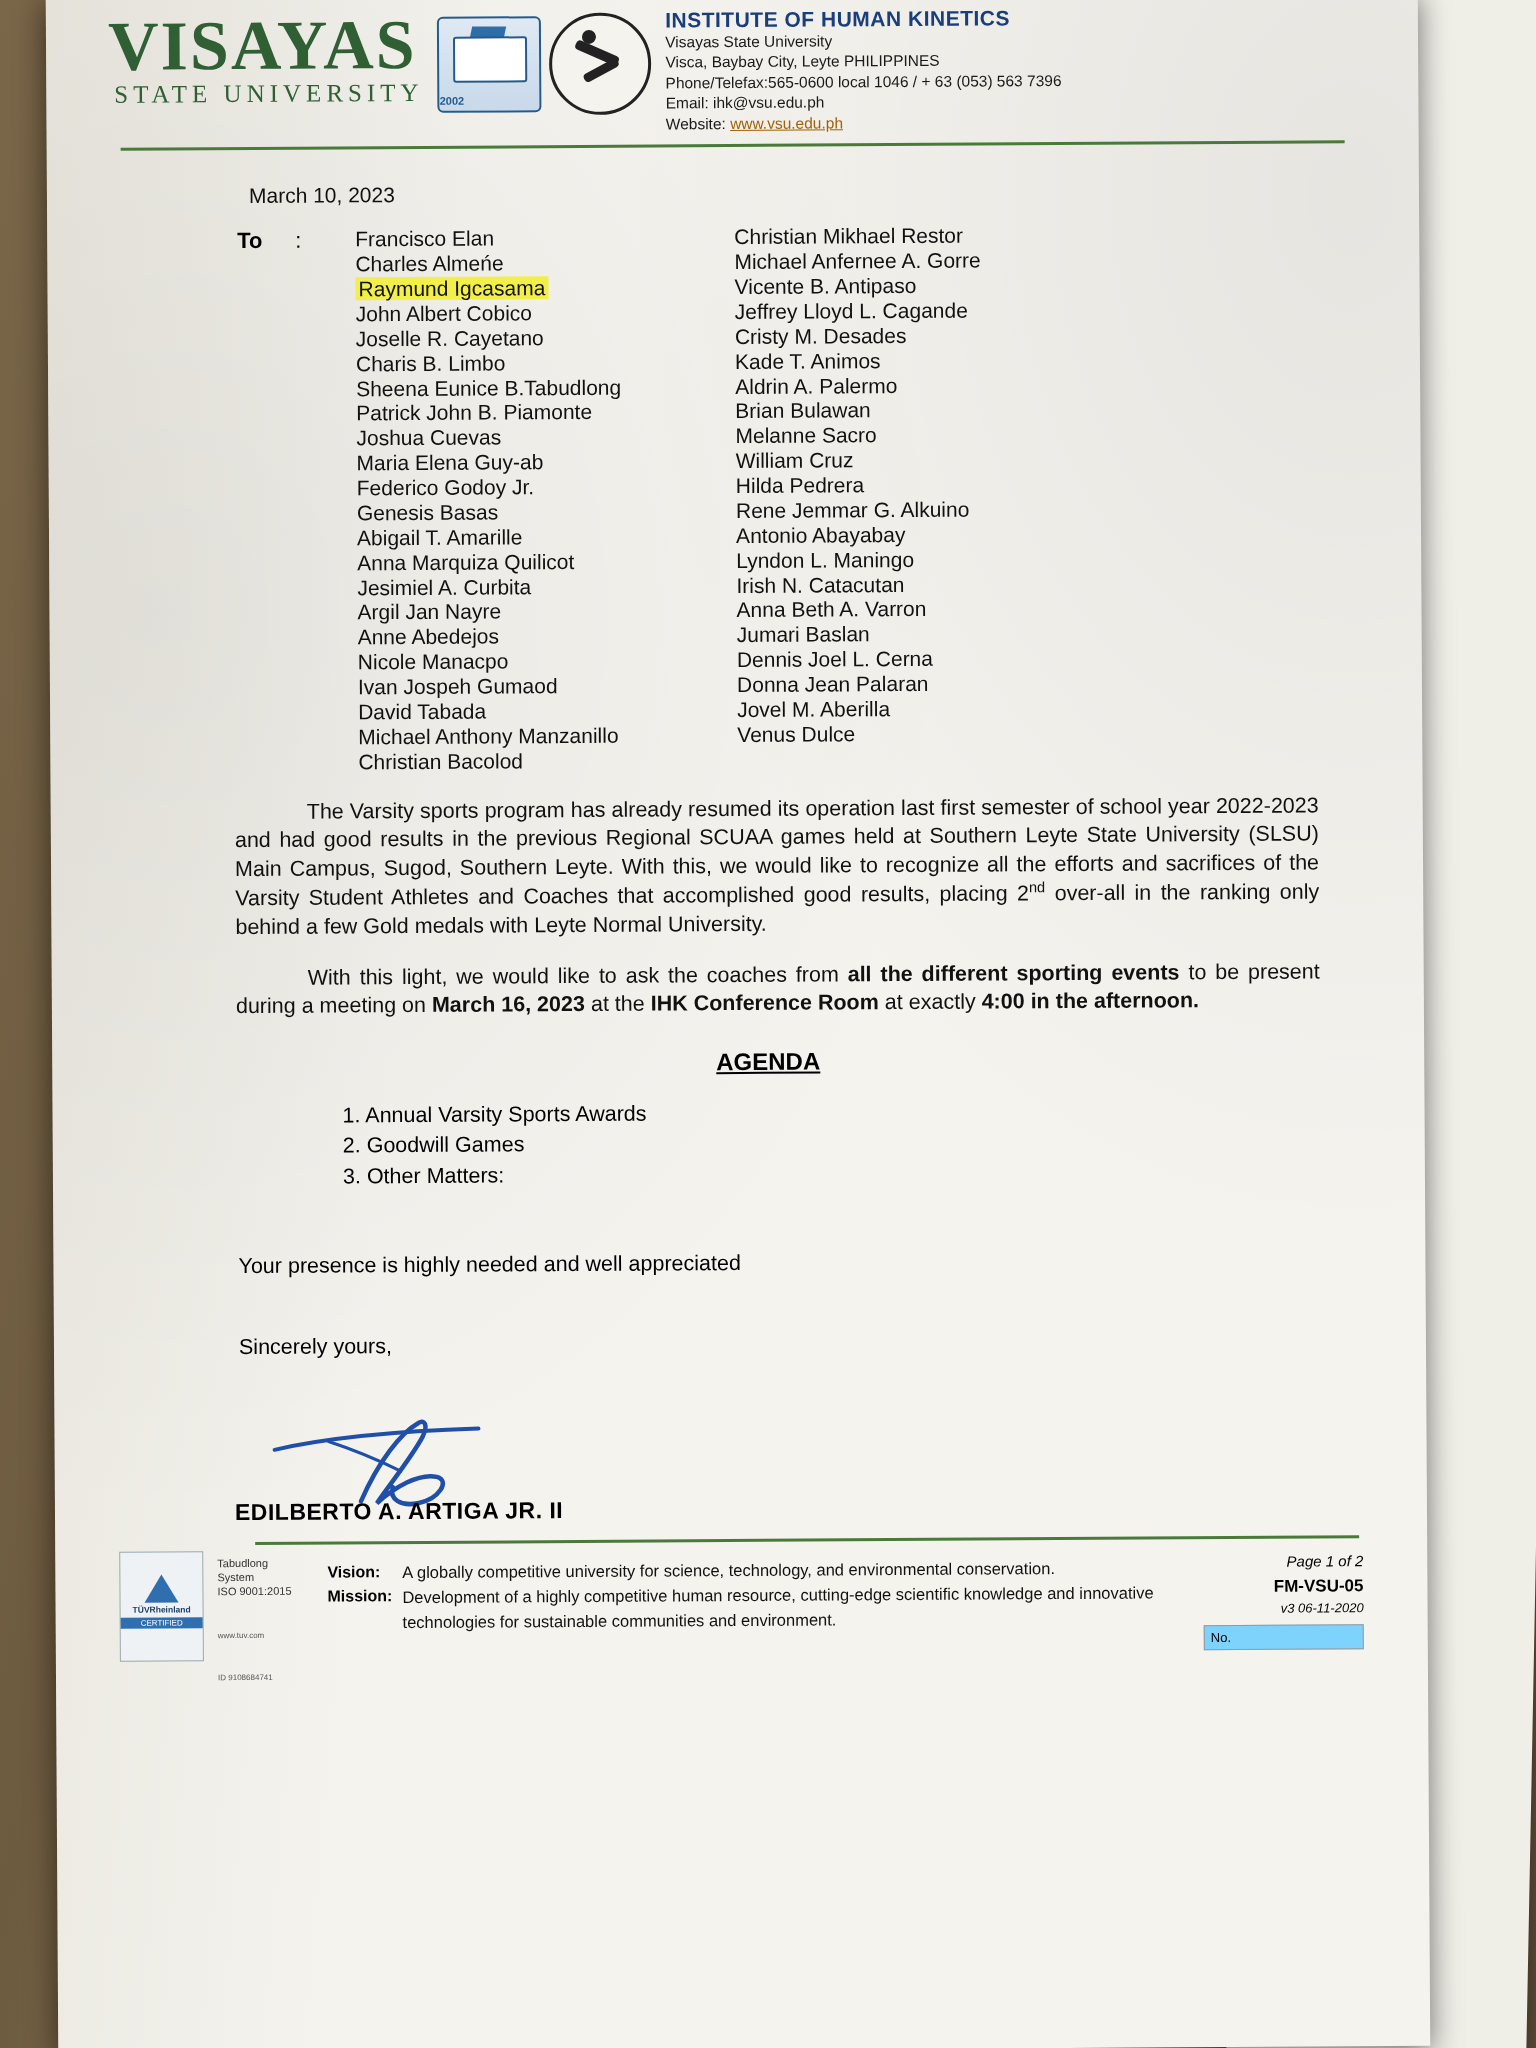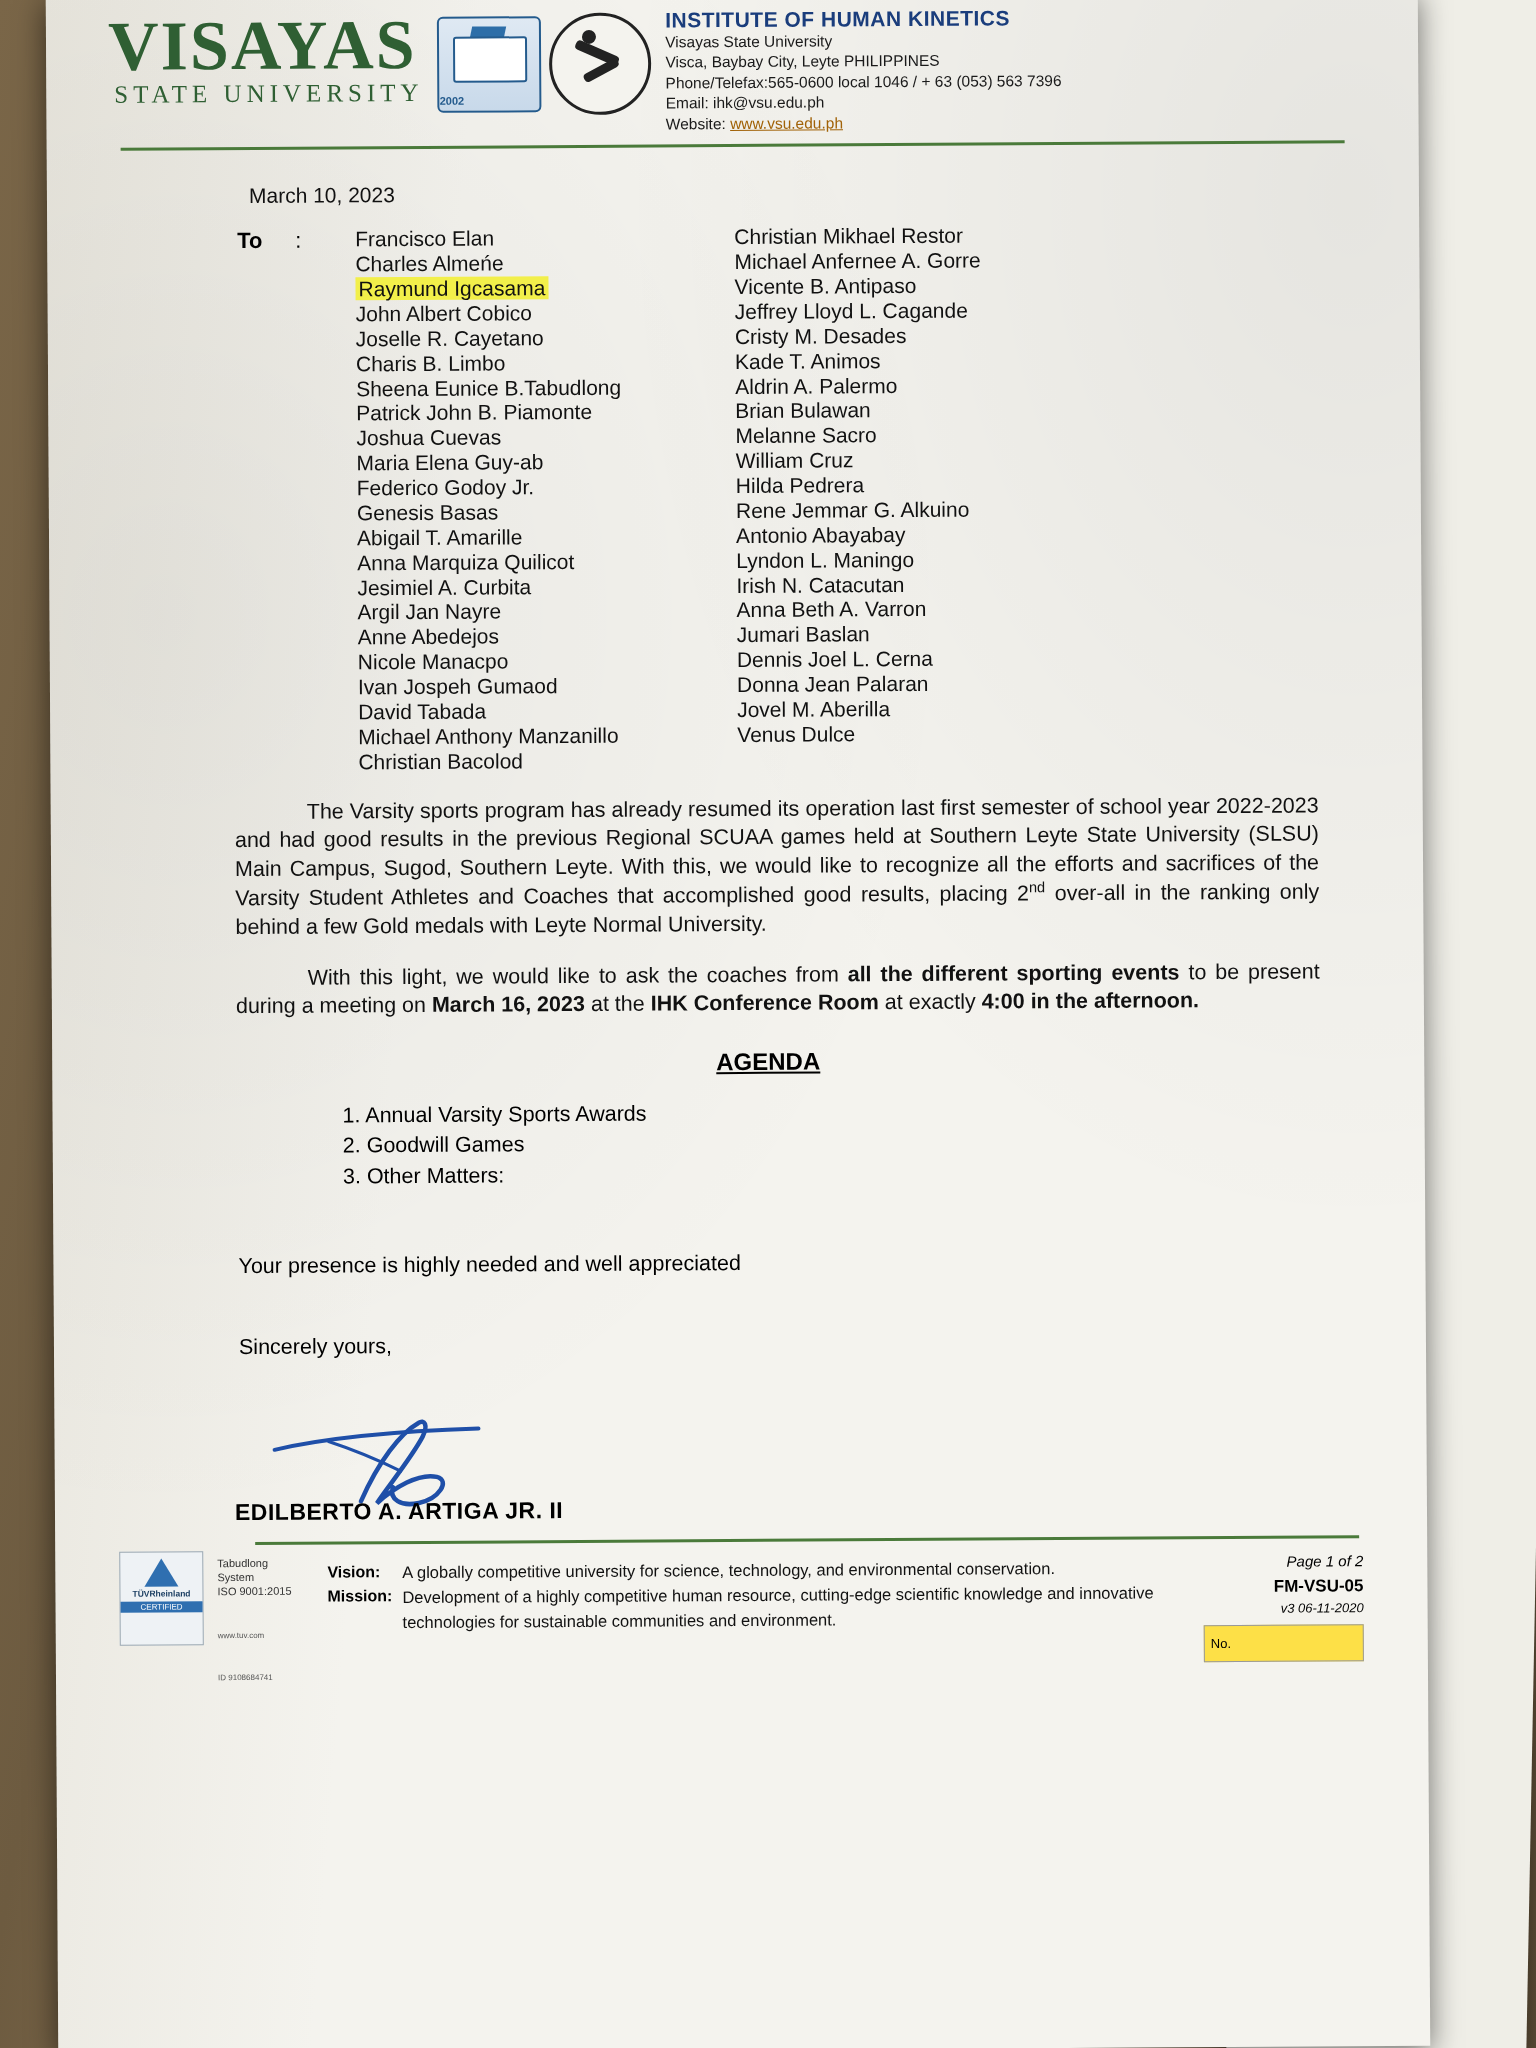--- a/index.html
+++ b/index.html
@@ -151,40 +151,40 @@
   }
   .signer{
     position:absolute;left:0;bottom:0;font-size:23px;font-weight:bold;letter-spacing:.5px;
   }
 
   
   .foot-rule{height:3px;background:#4a7a3a;margin:16px 28px 0 160px;}
   .footer{display:flex;align-items:flex-start;padding:6px 24px 0 24px;gap:14px;}
   .tuv{
     width:82px;height:92px;border:1px solid #9aa7b0;background:#eef2f5;
-    font-size:8px;color:#23527c;text-align:center;padding-top:0;flex:none;
+    font-size:8px;color:#23527c;text-align:center;padding-top:16px;flex:none;
     position:relative;
   }
   .tuv .tri{
     width:0;height:0;margin:6px auto 2px auto;
     border-left:17px solid transparent;border-right:17px solid transparent;
     border-bottom:28px solid #2f6fb0;
   }
   .tuv .nm{font-size:8.5px;font-weight:bold;color:#1c3f63;}
   .tuv .bar{margin-top:3px;background:#2f6fb0;color:#fff;font-size:8px;padding:1px 0;}
   .msys{font-size:11px;color:#333;line-height:1.25;flex:none;width:96px;padding-top:6px;}
   .msys .idline{font-size:8px;color:#555;margin-top:32px;}
   .vm{display:flex;gap:10px;padding-top:10px;flex:1;}
   .vm-labels{font-size:16px;font-weight:bold;line-height:1.5;}
   .vm-text{font-size:16.5px;line-height:1.5;color:#111;}
   .fm{text-align:right;font-size:15px;line-height:1.5;padding-top:6px;flex:none;width:160px;}
   .fm .pg{font-style:italic;}
   .fm .code{font-weight:bold;font-size:17px;}
   .fm .ver{font-style:italic;font-size:13px;}
-  .fm .no{border:1px solid #999;background:#fde047;margin-top:6px;padding:8px 6px;text-align:left;font-size:13px;}
+  .fm .no{border:1px solid #999;background:#7dd3fc;margin-top:6px;padding:2px 6px;text-align:left;font-size:13px;}
 </style>
 </head>
 <body>
 
 <div class="desk"></div>
 
 <div class="bg-sheet">
   
 </div>
 

